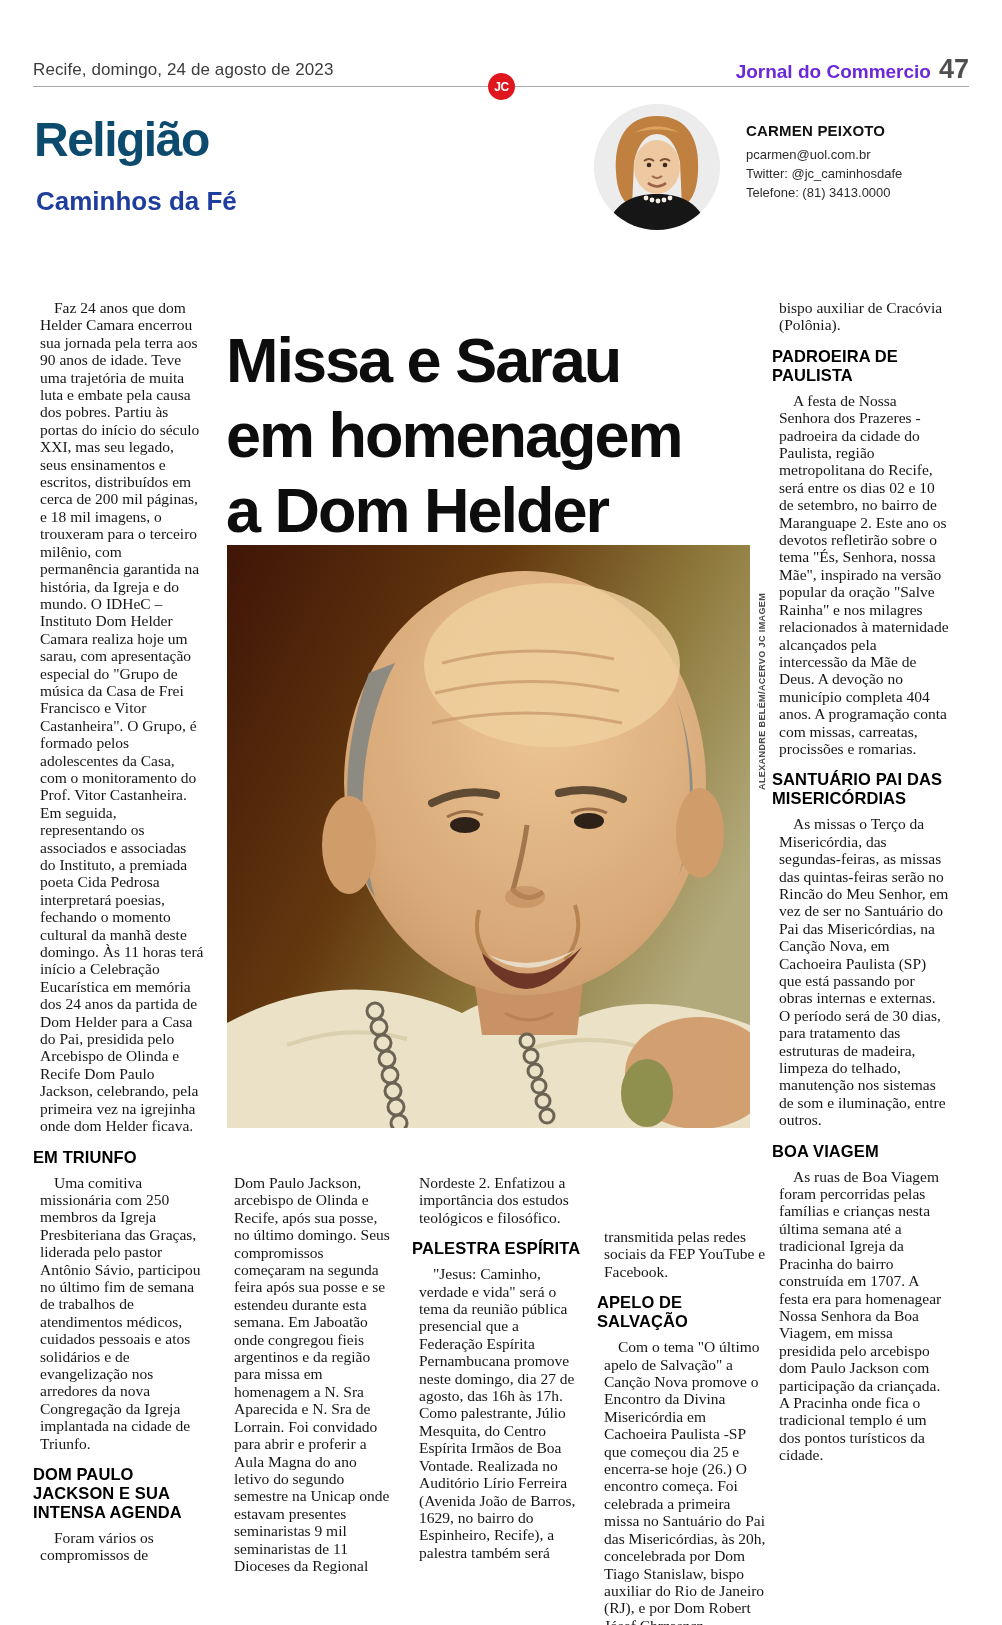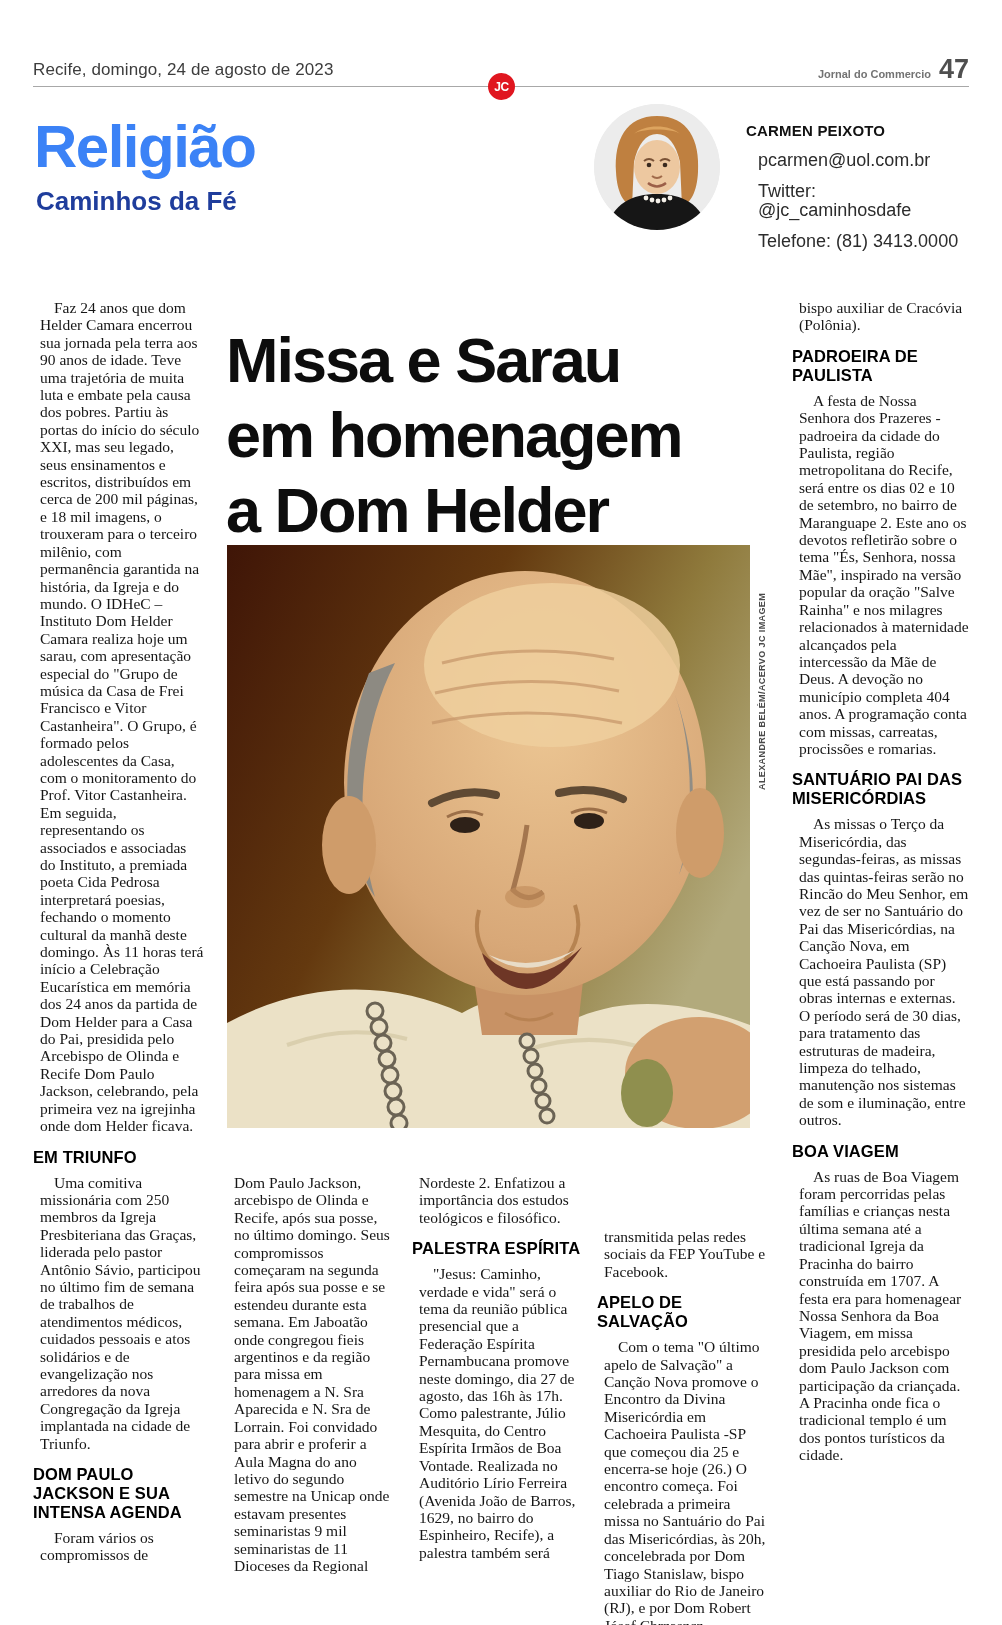--- a/index.html
+++ b/index.html
@@ -2,38 +2,38 @@
 <html lang="pt"><head>
 <meta charset="utf-8">
 <style>
   html,body{margin:0;padding:0;background:#ffffff;}
   body{width:1002px;height:1625px;position:relative;overflow:hidden;
        font-family:"Liberation Sans",sans-serif;-webkit-font-smoothing:antialiased;}
 
   
   .topbar-date{position:absolute;left:33px;top:60px;font-size:17px;color:#3d3d3d;letter-spacing:.1px;}
   .topbar-right{position:absolute;right:33px;top:54px;display:flex;align-items:baseline;gap:8px;}
-  .topbar-brand{font-size:11px;font-weight:bold;color:#737373;margin-left:47px;}
+  .topbar-brand{font-size:19px;font-weight:bold;color:#6d28d9;margin-left:47px;}
   .topbar-page{font-size:27px;font-weight:bold;color:#4f4f4f;}
   .topbar-rule{position:absolute;left:33px;right:33px;top:86px;height:1px;background:#a8a8a8;}
   .jc-logo{position:absolute;left:488px;top:73px;width:27px;height:27px;border-radius:50%;
            background:#e0161f;color:#fff;font-weight:bold;font-size:12px;display:flex;
            align-items:center;justify-content:center;z-index:2;letter-spacing:-.5px;}
 
   
-  .sec-title{position:absolute;left:34px;top:112px;font-size:60px;font-weight:bold;
-             color:#3b82f6;letter-spacing:-1.5px;}
+  .sec-title{position:absolute;left:34px;top:112px;font-size:48px;font-weight:bold;
+             color:#0c4a6e;letter-spacing:-1.5px;}
   .sec-sub{position:absolute;left:36px;top:186px;font-size:26px;font-weight:bold;color:#1f3d9c;}
 
   
   .columnist-photo{position:absolute;left:594px;top:104px;width:126px;height:126px;border-radius:50%;
                    overflow:hidden;background:#ececec;}
   .columnist-info{position:absolute;left:746px;top:122px;width:230px;}
   .columnist-name{font-size:15px;font-weight:bold;color:#111;letter-spacing:.2px;margin:0 0 6px 0;}
-  .columnist-line{font-size:18px;color:#2c2c2c;line-height:19px;margin:12px;}
+  .columnist-line{font-size:13px;color:#2c2c2c;line-height:19px;margin:0;}
 
   
   .headline{position:absolute;left:226px;top:281px;width:540px;font-size:63px;line-height:75px;
             font-weight:bold;color:#0d0d0d;letter-spacing:-2px;white-space:pre-line;}
 
   
   .main-photo{position:absolute;left:227px;top:545px;width:523px;height:583px;overflow:hidden;}
   .photo-credit{position:absolute;left:757px;top:532px;height:258px;width:14px;
                 writing-mode:vertical-rl;transform:rotate(180deg);
                 font-size:9px;font-weight:bold;color:#4a4a4a;letter-spacing:.4px;text-align:left;}
@@ -42,21 +42,21 @@
   .col{position:absolute;font-family:"Liberation Serif",serif;font-size:15.5px;line-height:17.4px;
        color:#161616;text-align:left;}
   .col p{margin:7px;}
   .col p.indent{text-indent:14px;}
   .col h3{font-family:Liberation Sans, sans-serif;font-size:16.5px;line-height:19px;color:#000;
           margin:13px 0 5px 0;letter-spacing:.1px;font-weight:bold;}
   #col1{left:33px; top:292px;width:178px;}
   #col2{left:227px;top:1167px;width:172px;}
   #col3{left:412px;top:1167px;width:176px;}
   #col4{left:597px;top:1221px;width:176px;}
-  #col5{left:792px;top:292px;width:184px;}
+  #col5{left:772px;top:292px;width:184px;}
 </style>
 </head>
 <body>
 
 <div class="topbar-date">Recife, domingo, 24 de agosto de 2023</div>
 <div class="topbar-rule"></div>
 <div class="jc-logo">JC</div>
 <div class="topbar-right">
   <span class="topbar-brand">Jornal do Commercio</span>
   <span class="topbar-page">47</span>

